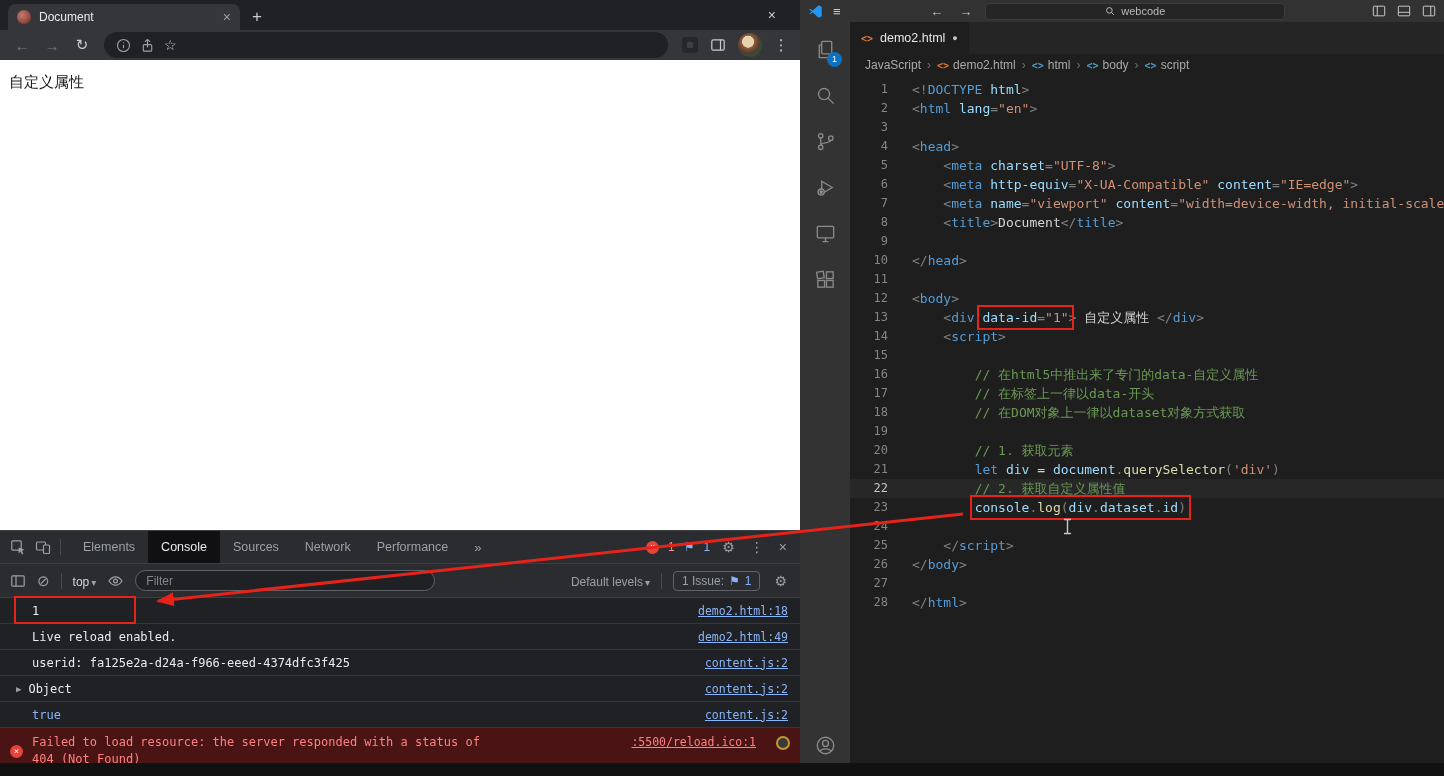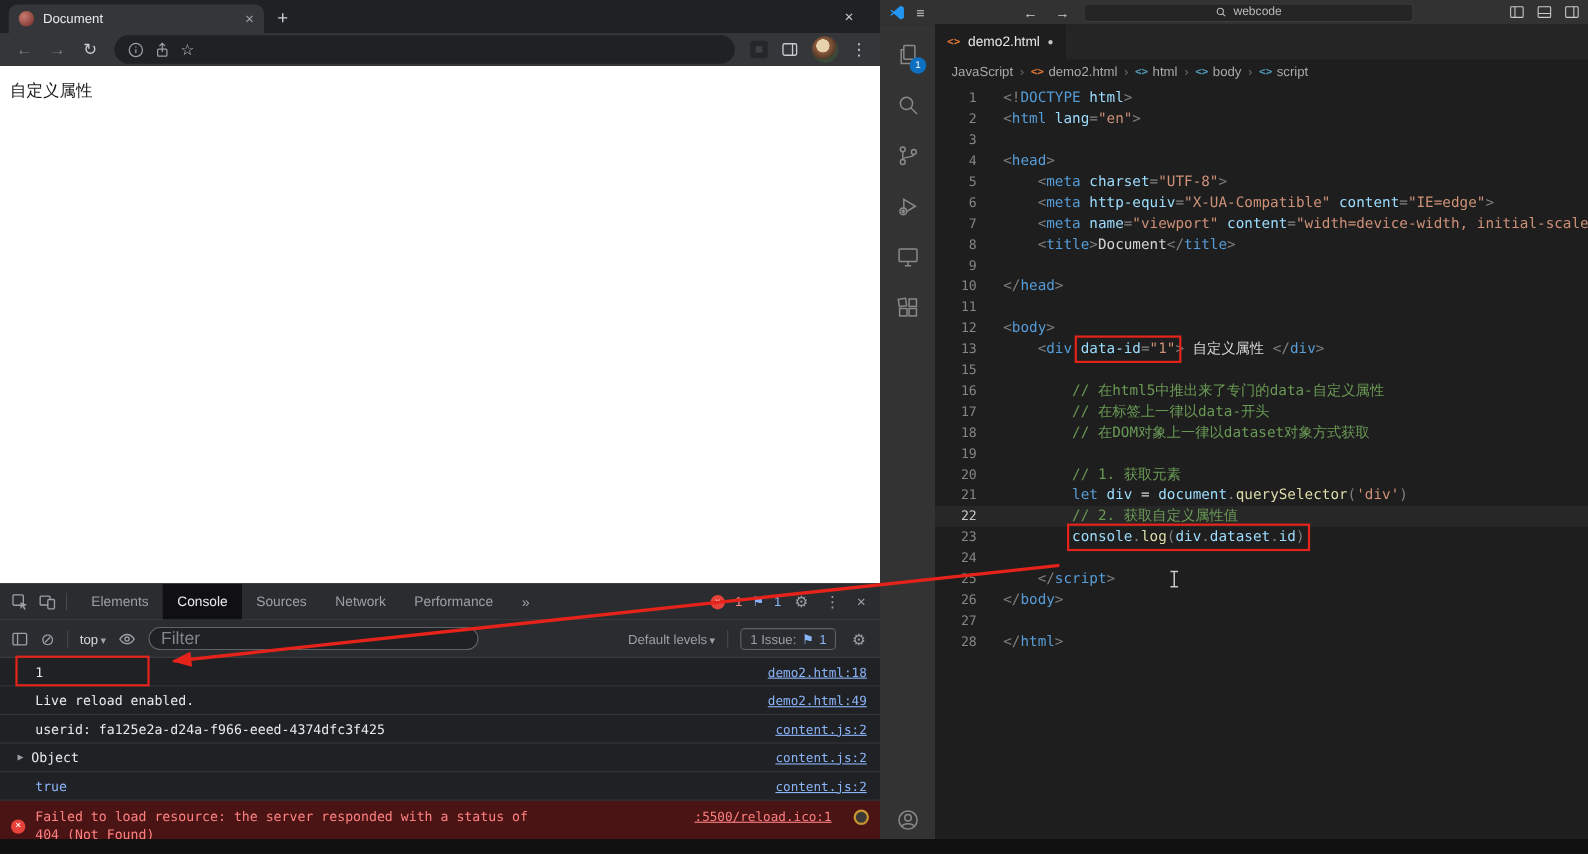--- a/index.html
+++ b/index.html
@@ -41,21 +41,21 @@
 .dt-right{margin-left:auto;display:flex;align-items:center;gap:9px}
 .errdot{width:13px;height:13px;border-radius:50%;background:#e8433a;color:#fff;font-size:9px;line-height:13px;text-align:center;display:inline-block}
 .errcount{color:#f28b82;font-size:12px}
 .flagic{color:#8ab4f8;font-size:12px}
 .flagcount{color:#8ab4f8;font-size:12px}
 .gear,.dots,.xclose{color:#9aa0a6;font-size:14px;padding:0 3px}
 .dt-toolbar{height:34px;background:#2b2c2f;display:flex;align-items:center;padding:0 10px;gap:11px;border-bottom:1px solid #3c4043}
 .ctx{color:#d5d8dc;font-size:12px}
 .caret{color:#9aa0a6;font-size:10px;margin-left:2px}
 .clear-ic{color:#9aa0a6;font-size:15px}
-.filter{width:300px;height:21px;background:#202124;border:1px solid #5f6368;border-radius:11px;color:#e8eaed;font-size:16px;padding:0 10px;outline:none;font-family:"Liberation Sans",sans-serif}
+.filter{width:300px;height:21px;background:#202124;border:1px solid #5f6368;border-radius:11px;color:#e8eaed;font-size:12px;padding:0 10px;outline:none;font-family:"Liberation Sans",sans-serif}
 .filter::placeholder{color:#80868b}
 .dt-tb-right{margin-left:auto;display:flex;align-items:center;gap:11px}
 .levels{color:#9aa0a6;font-size:12px}
 .chip{border:1px solid #5f6368;border-radius:4px;padding:2px 8px;display:flex;gap:5px;align-items:flex-end;font-size:12px;color:#9aa0a6}
 .dt-console{font-family:"DejaVu Sans Mono","Liberation Mono",monospace}
 .c-row{height:26px;display:flex;align-items:center;padding-left:32px;border-bottom:1px solid #34363a;font-size:12px;color:#e8eaed}
 .c-msg{display:flex;align-items:center}
 .tri{color:#9aa0a6;font-size:9px;margin-right:7px;margin-left:-16px}
 .c-src{margin-left:auto;margin-right:12px;color:#8ab4f8;text-decoration:underline;font-size:11.5px;white-space:nowrap}
 .bool{color:#8ab4f8}
@@ -397,20 +397,21 @@
             <div class="code-line"><span class="ln">4</span><span class="code-text"><span class="t-p">&lt;</span><span class="t-tag">head</span><span class="t-p">&gt;</span></span></div>
             <div class="code-line"><span class="ln">5</span><span class="code-text"><span class="t-pl">    </span><span class="t-p">&lt;</span><span class="t-tag">meta</span><span class="t-pl"> </span><span class="t-attr">charset</span><span class="t-p">=</span><span class="t-str">"UTF-8"</span><span class="t-p">&gt;</span></span></div>
             <div class="code-line"><span class="ln">6</span><span class="code-text"><span class="t-pl">    </span><span class="t-p">&lt;</span><span class="t-tag">meta</span><span class="t-pl"> </span><span class="t-attr">http-equiv</span><span class="t-p">=</span><span class="t-str">"X-UA-Compatible"</span><span class="t-pl"> </span><span class="t-attr">content</span><span class="t-p">=</span><span class="t-str">"IE=edge"</span><span class="t-p">&gt;</span></span></div>
             <div class="code-line"><span class="ln">7</span><span class="code-text"><span class="t-pl">    </span><span class="t-p">&lt;</span><span class="t-tag">meta</span><span class="t-pl"> </span><span class="t-attr">name</span><span class="t-p">=</span><span class="t-str">"viewport"</span><span class="t-pl"> </span><span class="t-attr">content</span><span class="t-p">=</span><span class="t-str">"width=device-width, initial-scale=1.0"</span></span></div>
             <div class="code-line"><span class="ln">8</span><span class="code-text"><span class="t-pl">    </span><span class="t-p">&lt;</span><span class="t-tag">title</span><span class="t-p">&gt;</span><span class="t-txt">Document</span><span class="t-p">&lt;/</span><span class="t-tag">title</span><span class="t-p">&gt;</span></span></div>
             <div class="code-line"><span class="ln">9</span><span class="code-text"></span></div>
             <div class="code-line"><span class="ln">10</span><span class="code-text"><span class="t-p">&lt;/</span><span class="t-tag">head</span><span class="t-p">&gt;</span></span></div>
             <div class="code-line"><span class="ln">11</span><span class="code-text"></span></div>
             <div class="code-line"><span class="ln">12</span><span class="code-text"><span class="t-p">&lt;</span><span class="t-tag">body</span><span class="t-p">&gt;</span></span></div>
             <div class="code-line"><span class="ln">13</span><span class="code-text"><span class="t-pl">    </span><span class="t-p">&lt;</span><span class="t-tag">div</span><span class="t-pl"> </span><span class="red-outline"><span class="t-attr">data-id</span><span class="t-p">=</span><span class="t-str">"1"</span></span><span class="t-p">&gt;</span><span class="t-txt"> 自定义属性 </span><span class="t-p">&lt;/</span><span class="t-tag">div</span><span class="t-p">&gt;</span></span></div>
+            <div class="code-line"><span class="ln">14</span><span class="code-text"><span class="t-pl">    </span><span class="t-p">&lt;</span><span class="t-tag">script</span><span class="t-p">&gt;</span></span></div>
             <div class="code-line"><span class="ln">15</span><span class="code-text"></span></div>
             <div class="code-line"><span class="ln">16</span><span class="code-text"><span class="t-pl">        </span><span class="t-com">// 在html5中推出来了专门的data-自定义属性</span></span></div>
             <div class="code-line"><span class="ln">17</span><span class="code-text"><span class="t-pl">        </span><span class="t-com">// 在标签上一律以data-开头</span></span></div>
             <div class="code-line"><span class="ln">18</span><span class="code-text"><span class="t-pl">        </span><span class="t-com">// 在DOM对象上一律以dataset对象方式获取</span></span></div>
             <div class="code-line"><span class="ln">19</span><span class="code-text"></span></div>
             <div class="code-line"><span class="ln">20</span><span class="code-text"><span class="t-pl">        </span><span class="t-com">// 1. 获取元素</span></span></div>
             <div class="code-line"><span class="ln">21</span><span class="code-text"><span class="t-pl">        </span><span class="t-kw">let</span><span class="t-pl"> </span><span class="t-var">div</span><span class="t-pl"> = </span><span class="t-var">document</span><span class="t-p">.</span><span class="t-fn">querySelector</span><span class="t-p">(</span><span class="t-str">'div'</span><span class="t-p">)</span></span></div>
             <div class="code-line current"><span class="ln">22</span><span class="code-text"><span class="t-pl">        </span><span class="t-com">// 2. 获取自定义属性值</span></span></div>
             <div class="code-line"><span class="ln">23</span><span class="code-text"><span class="t-pl">        </span><span class="red-outline"><span class="t-var">console</span><span class="t-p">.</span><span class="t-fn">log</span><span class="t-p">(</span><span class="t-var">div</span><span class="t-p">.</span><span class="t-var">dataset</span><span class="t-p">.</span><span class="t-var">id</span><span class="t-p">)</span></span></span></div>
             <div class="code-line"><span class="ln">24</span><span class="code-text"></span></div>

